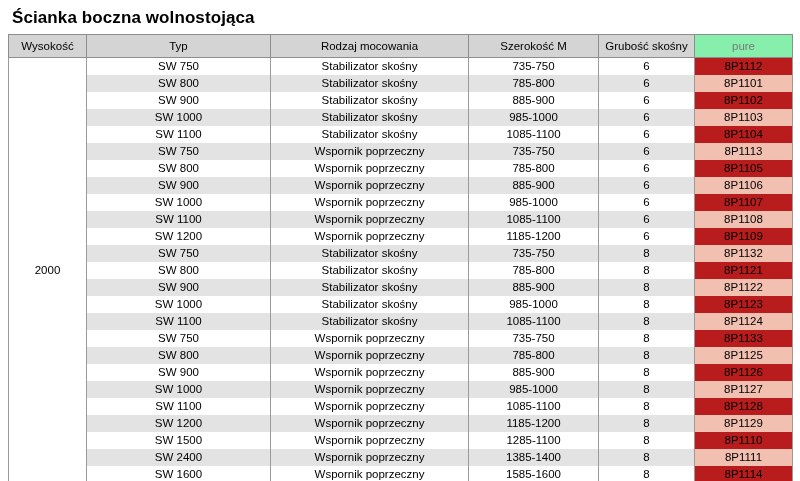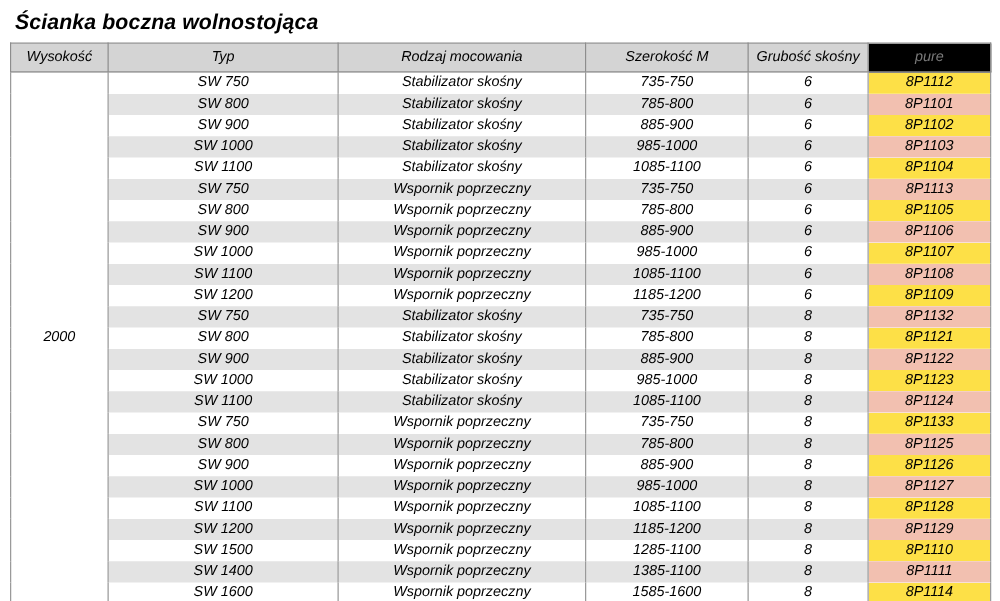--- a/index.html
+++ b/index.html
@@ -12,21 +12,20 @@
     height: 481px;
     font-family: "Liberation Sans", sans-serif;
     overflow: hidden;
   }
   .page {
     position: relative;
     width: 800px;
     height: 481px;
     box-sizing: border-box;
     padding: 6px 8px 0 8px;
-    font-style: italic;
   }
   .title {
     font-size: 17px;
     font-weight: bold;
     color: #000;
     margin: 2px 0 6px 4px;
     letter-spacing: 0.1px;
   }
   table.spec {
     border-collapse: collapse;
@@ -39,40 +38,40 @@
     color: #000;
     font-size: 11.5px;
     font-weight: normal;
     text-align: center;
     height: 22px;
     border: 1px solid #8d8d8d;
     padding: 0 2px;
     margin-left: 32px;
   }
   table.spec th.pure-head {
-    background: #000000;
+    background: #86efac;
     color: #7a7a7a;
   }
   table.spec td {
     font-size: 11.5px;
     color: #000;
     text-align: center;
     height: 17px;
     line-height: 17px;
     border-left: 1px solid #9a9a9a;
     border-right: 1px solid #9a9a9a;
     padding: 0 2px;
     white-space: nowrap;
     overflow: hidden;
   }
   tr.alt td {
     background: #e3e3e3;
   }
   tr td.code {
-    background: #fde047;
+    background: #b91c1c;
     color: #000;
   }
   tr.alt td.code {
     background: #f2c0b0;
     margin-top: 40px;
   }
   td.height-cell {
     border-right: 1px solid #9a9a9a;
     background: #ffffff !important;
     font-size: 11.5px;
@@ -269,23 +268,23 @@
           <td class="code">8P1129</td>
         </tr>
         <tr>
           <td>SW 1500</td>
           <td>Wspornik poprzeczny</td>
           <td>1285-1100</td>
           <td>8</td>
           <td class="code">8P1110</td>
         </tr>
         <tr class="alt">
-          <td>SW 1400</td>
-          <td>Wspornik poprzeczny</td>
-          <td>1385-1100</td>
+          <td>SW 2400</td>
+          <td>Wspornik poprzeczny</td>
+          <td>1385-1400</td>
           <td>8</td>
           <td class="code">8P1111</td>
         </tr>
         <tr class=" last">
           <td>SW 1600</td>
           <td>Wspornik poprzeczny</td>
           <td>1585-1600</td>
           <td>8</td>
           <td class="code">8P1114</td>
         </tr>

